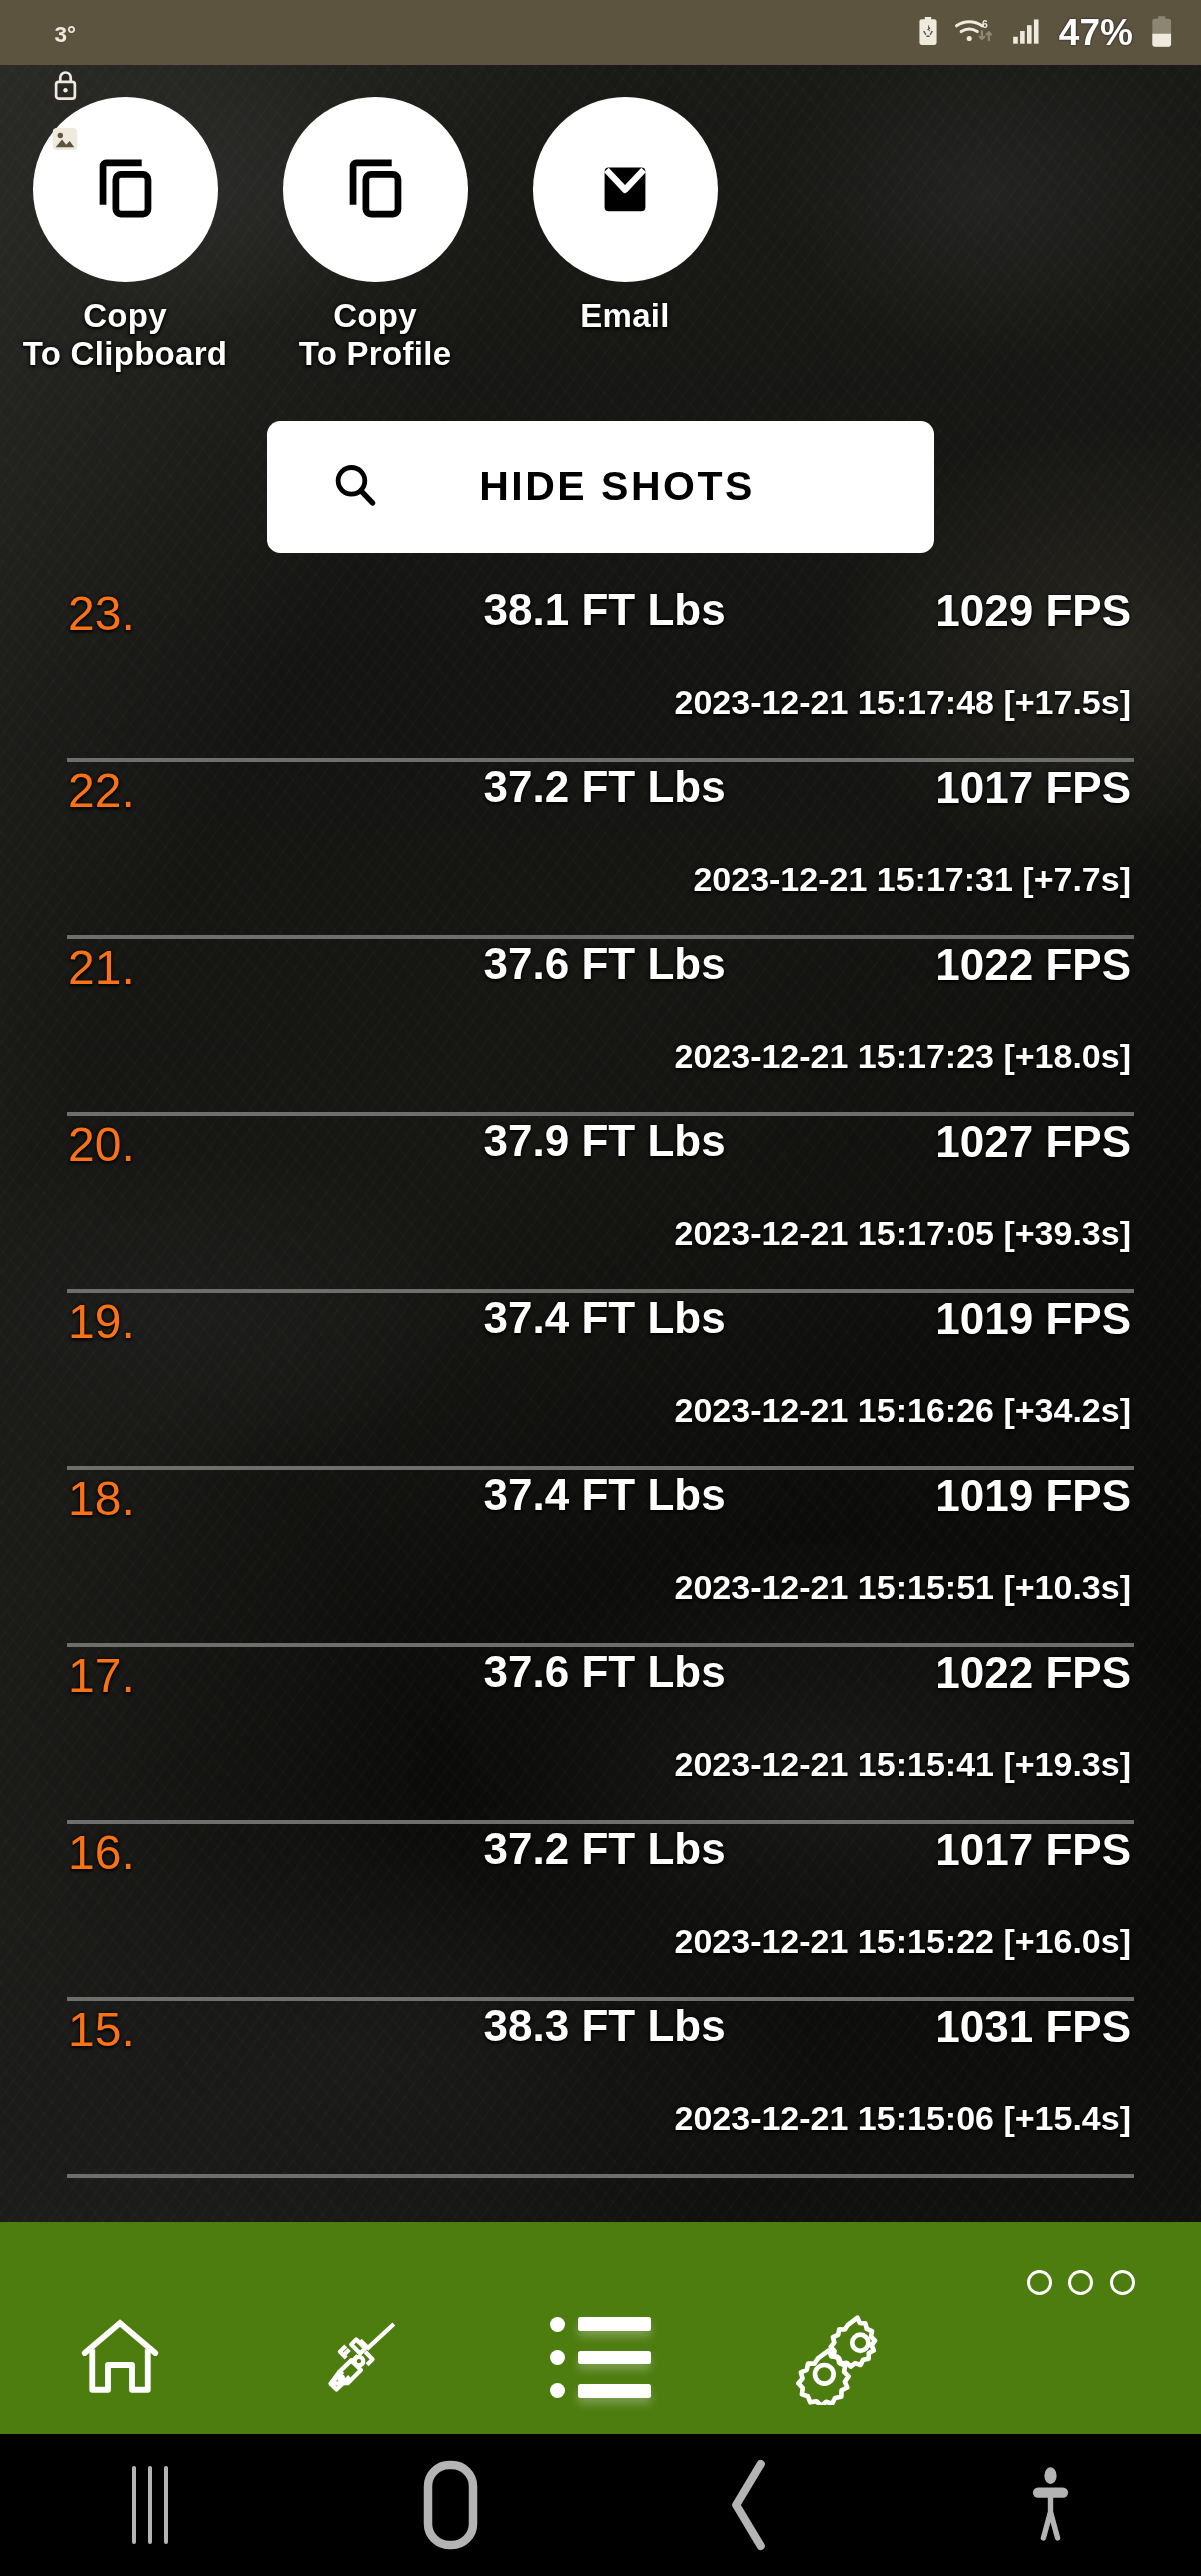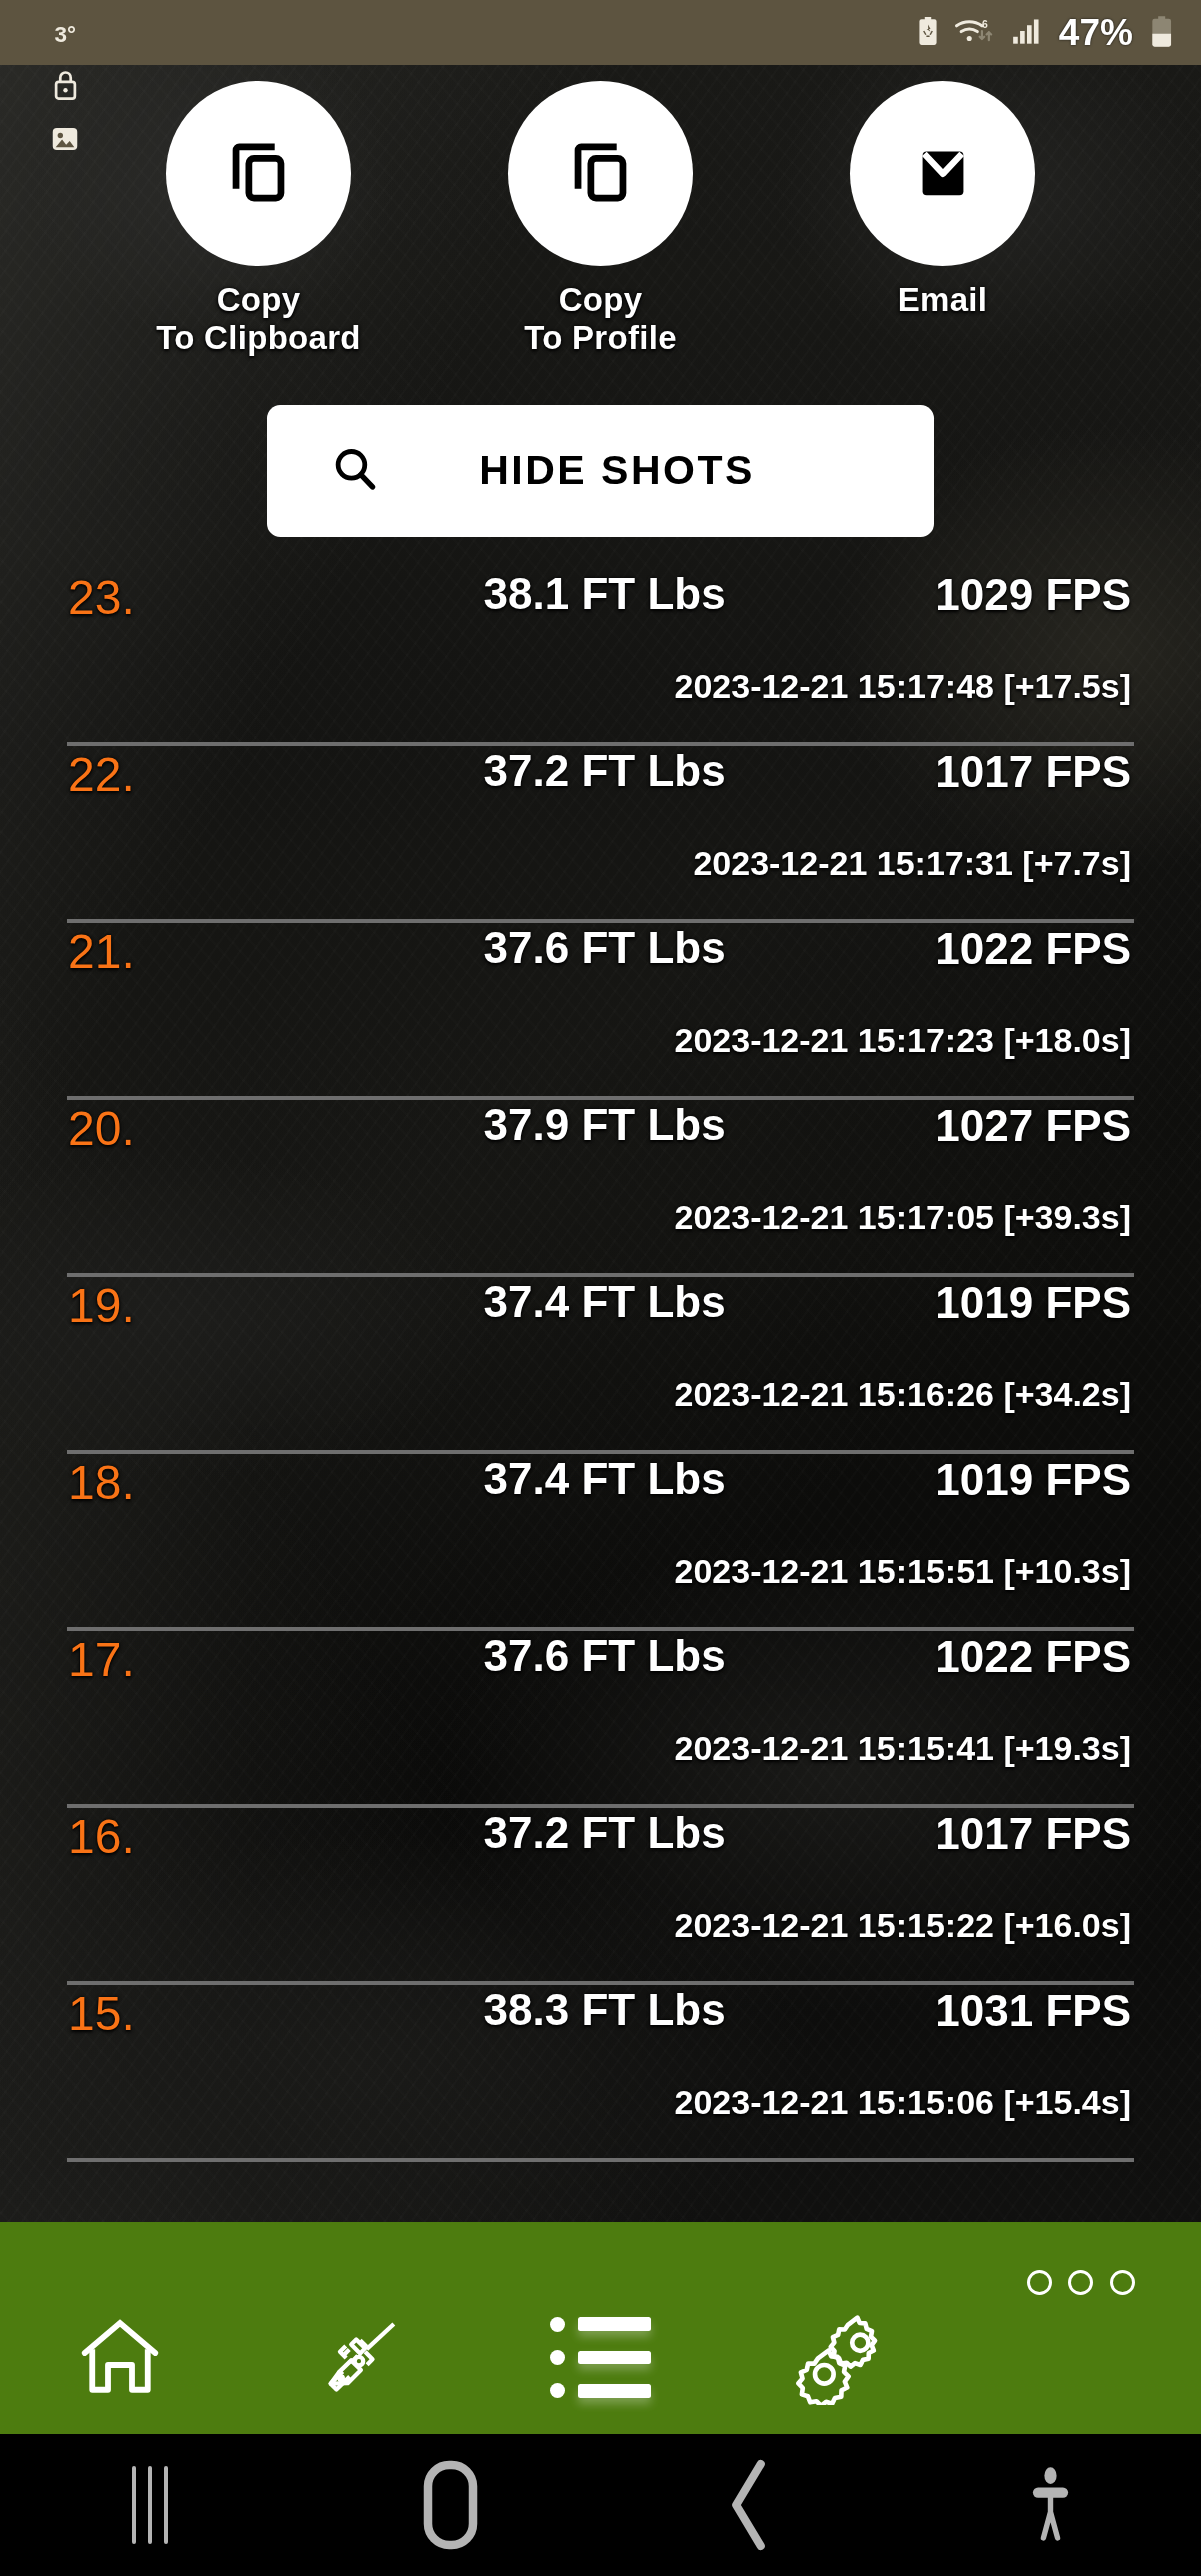--- a/index.html
+++ b/index.html
@@ -56,22 +56,22 @@
       repeating-linear-gradient(125deg, rgba(255,255,255,.020) 0px, rgba(255,255,255,.020) 1.7px, rgba(0,0,0,0) 2.5px, rgba(0,0,0,0) 11px),
       repeating-linear-gradient(48deg, rgba(255,255,255,.014) 0px, rgba(255,255,255,.014) 1.7px, rgba(0,0,0,0) 3.3px, rgba(0,0,0,0) 14px);
     opacity:.75;
   }
 
   
   .content{ position:absolute; top:65px; left:0; width:1201px; height:2211px; z-index:10; }
 
   
   .actions{
-    display:flex; justify-content:center; align-items:flex-start;
-    gap:92px; padding-top:16px;
+    display:flex; align-items:flex-start;
+    padding-top:32px;
   }
   .action{ width:250px; display:flex; flex-direction:column; align-items:center; }
   .circle{
     width:185px; height:185px; border-radius:50%;
     background:#fff;
     display:flex; align-items:center; justify-content:center;
   }
   .action-label{
     margin-top:15px; color:#fff; font-size:33px; font-weight:700;
     line-height:1.16; text-align:center; letter-spacing:0.3px;

